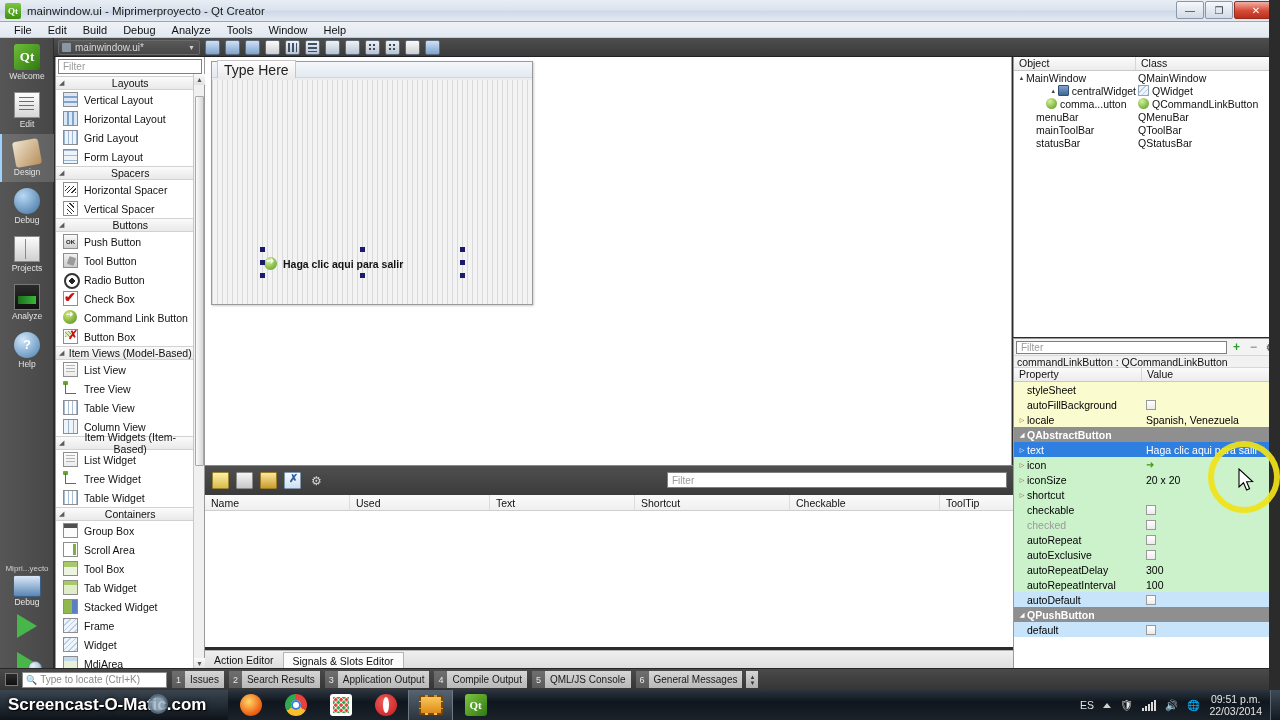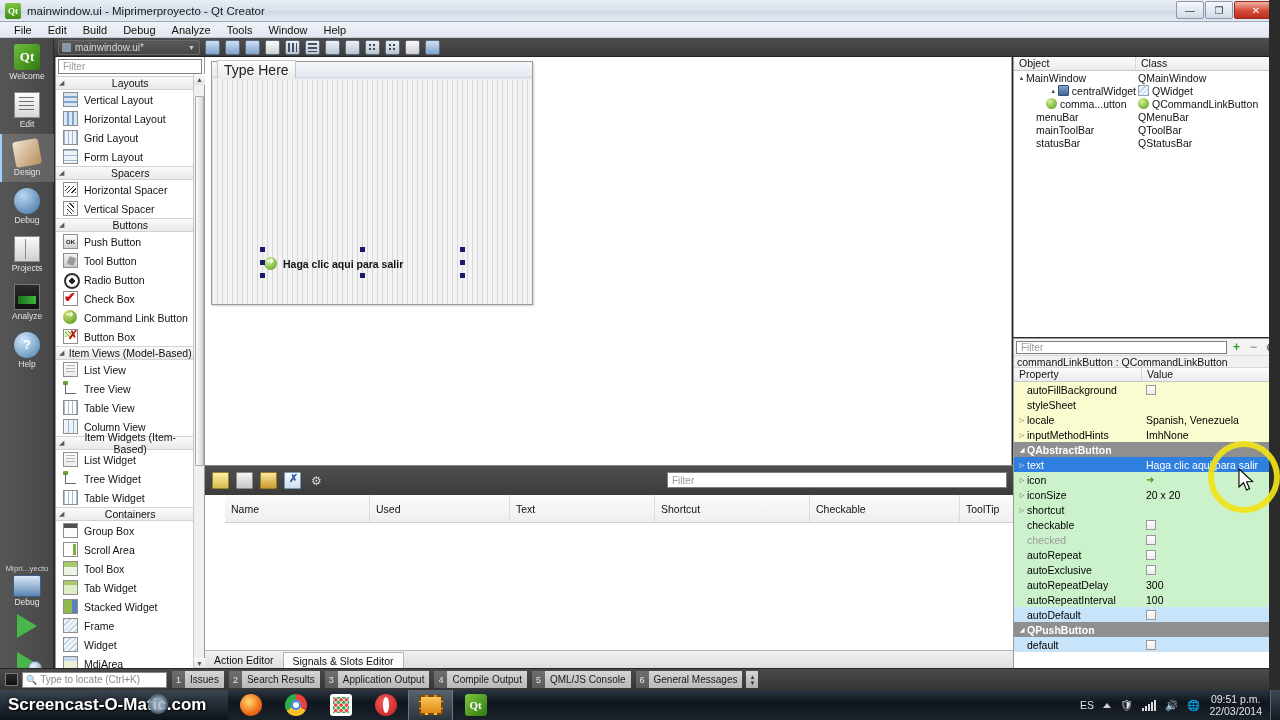--- a/index.html
+++ b/index.html
@@ -345,22 +345,22 @@
   .ae-ic.newa { background:linear-gradient(to bottom,#fdf0a8,#d8bb4a); border:1px solid #9a832e;}
   .ae-ic.copya { background:linear-gradient(to bottom,#f5f5f5,#c8c8c8); border:1px solid #8a8a8a;}
   .ae-ic.cuta { background:linear-gradient(to bottom,#fde7a0,#c99c2e); border:1px solid #9a7a22;}
   .ae-ic.dela { background:linear-gradient(to bottom,#f7fbff,#cfe0f0); border:1px solid #7f97ad;}
   .ae-ic.dela::after{content:"✗";position:absolute;left:4px;top:-1px;color:#2f5f9f;font-size:11px;font-weight:bold;}
   .ae-ic.cfg { background:transparent; border:none; color:#d8d8d8; font-size:12px;
       display:flex;align-items:center;justify-content:center;}
   .ae-filter { position:absolute; right:6px; top:6px; width:340px; height:16px;
       border:1px solid #7f7f7f; background:#fff; color:#9a9a9a; font-size:10px;
       display:flex; align-items:center; padding-left:4px;}
-  .ae-hdr { height:28px; display:flex; font-size:10.5px; color:#111;
-      background:linear-gradient(to bottom,#fbfbfb,#efefef); border-bottom:1px solid #cfcfcf;margin-left:20px;}
+  .ae-hdr { height:16px; display:flex; font-size:10.5px; color:#111;
+      background:linear-gradient(to bottom,#fbfbfb,#efefef); border-bottom:1px solid #cfcfcf;}
   .ae-hdr div { padding-left:6px; border-right:1px solid #dcdcdc; display:flex; align-items:center;}
   .ae-body { height:130px; background:#fff; }
 
   .ae-tabs {
     position:absolute; left:205px; top:650px; width:808px; height:18px;
     background:linear-gradient(to bottom,#f0f0f0,#dedede); border-top:1px solid #b5b5b5;
     display:flex; align-items:flex-end;
   }
   .ae-tab { height:16px; padding:0 9px; font-size:10.5px; color:#111;
       display:flex; align-items:center; }
@@ -781,51 +781,42 @@
     </div>
     <div class="prop-obj">commandLinkButton : QCommandLinkButton</div>
     <div class="prop-hdr">
       <div class="c1">Property</div>
       <div class="c2">Value</div>
     </div>
     <div id="prop-rows">
         <div class="prop-row yellow">
           <div class="c1">
             <span class="exp"></span>
+            <span>styleSheet</span>
+          </div>
+          <div class="c2">
+            <span></span>
+          </div>
+        </div>
+        <div class="prop-row yellow">
+          <div class="c1">
+            <span class="exp"></span>
             <span>autoFillBackground</span>
           </div>
           <div class="c2">
             <span class="cb"></span>
-          </div>
-        </div>
-        <div class="prop-row yellow">
-          <div class="c1">
-            <span class="exp"></span>
-            <span>styleSheet</span>
-          </div>
-          <div class="c2">
-            <span></span>
           </div>
         </div>
         <div class="prop-row yellow">
           <div class="c1">
             <span class="exp">▷</span>
             <span>locale</span>
           </div>
           <div class="c2">
             <span>Spanish, Venezuela</span>
-          </div>
-        </div>
-        <div class="prop-row yellow">
-          <div class="c1">
-            <span class="exp">▷</span>
-            <span>inputMethodHints</span>
-          </div>
-          <div class="c2">
-            <span>ImhNone</span>
           </div>
         </div>
         <div class="prop-row group">
           <div class="c1">
             <span class="exp">◢</span>
             <span>QAbstractButton</span>
           </div>
           <div class="c2">
             <span></span>
           </div>

